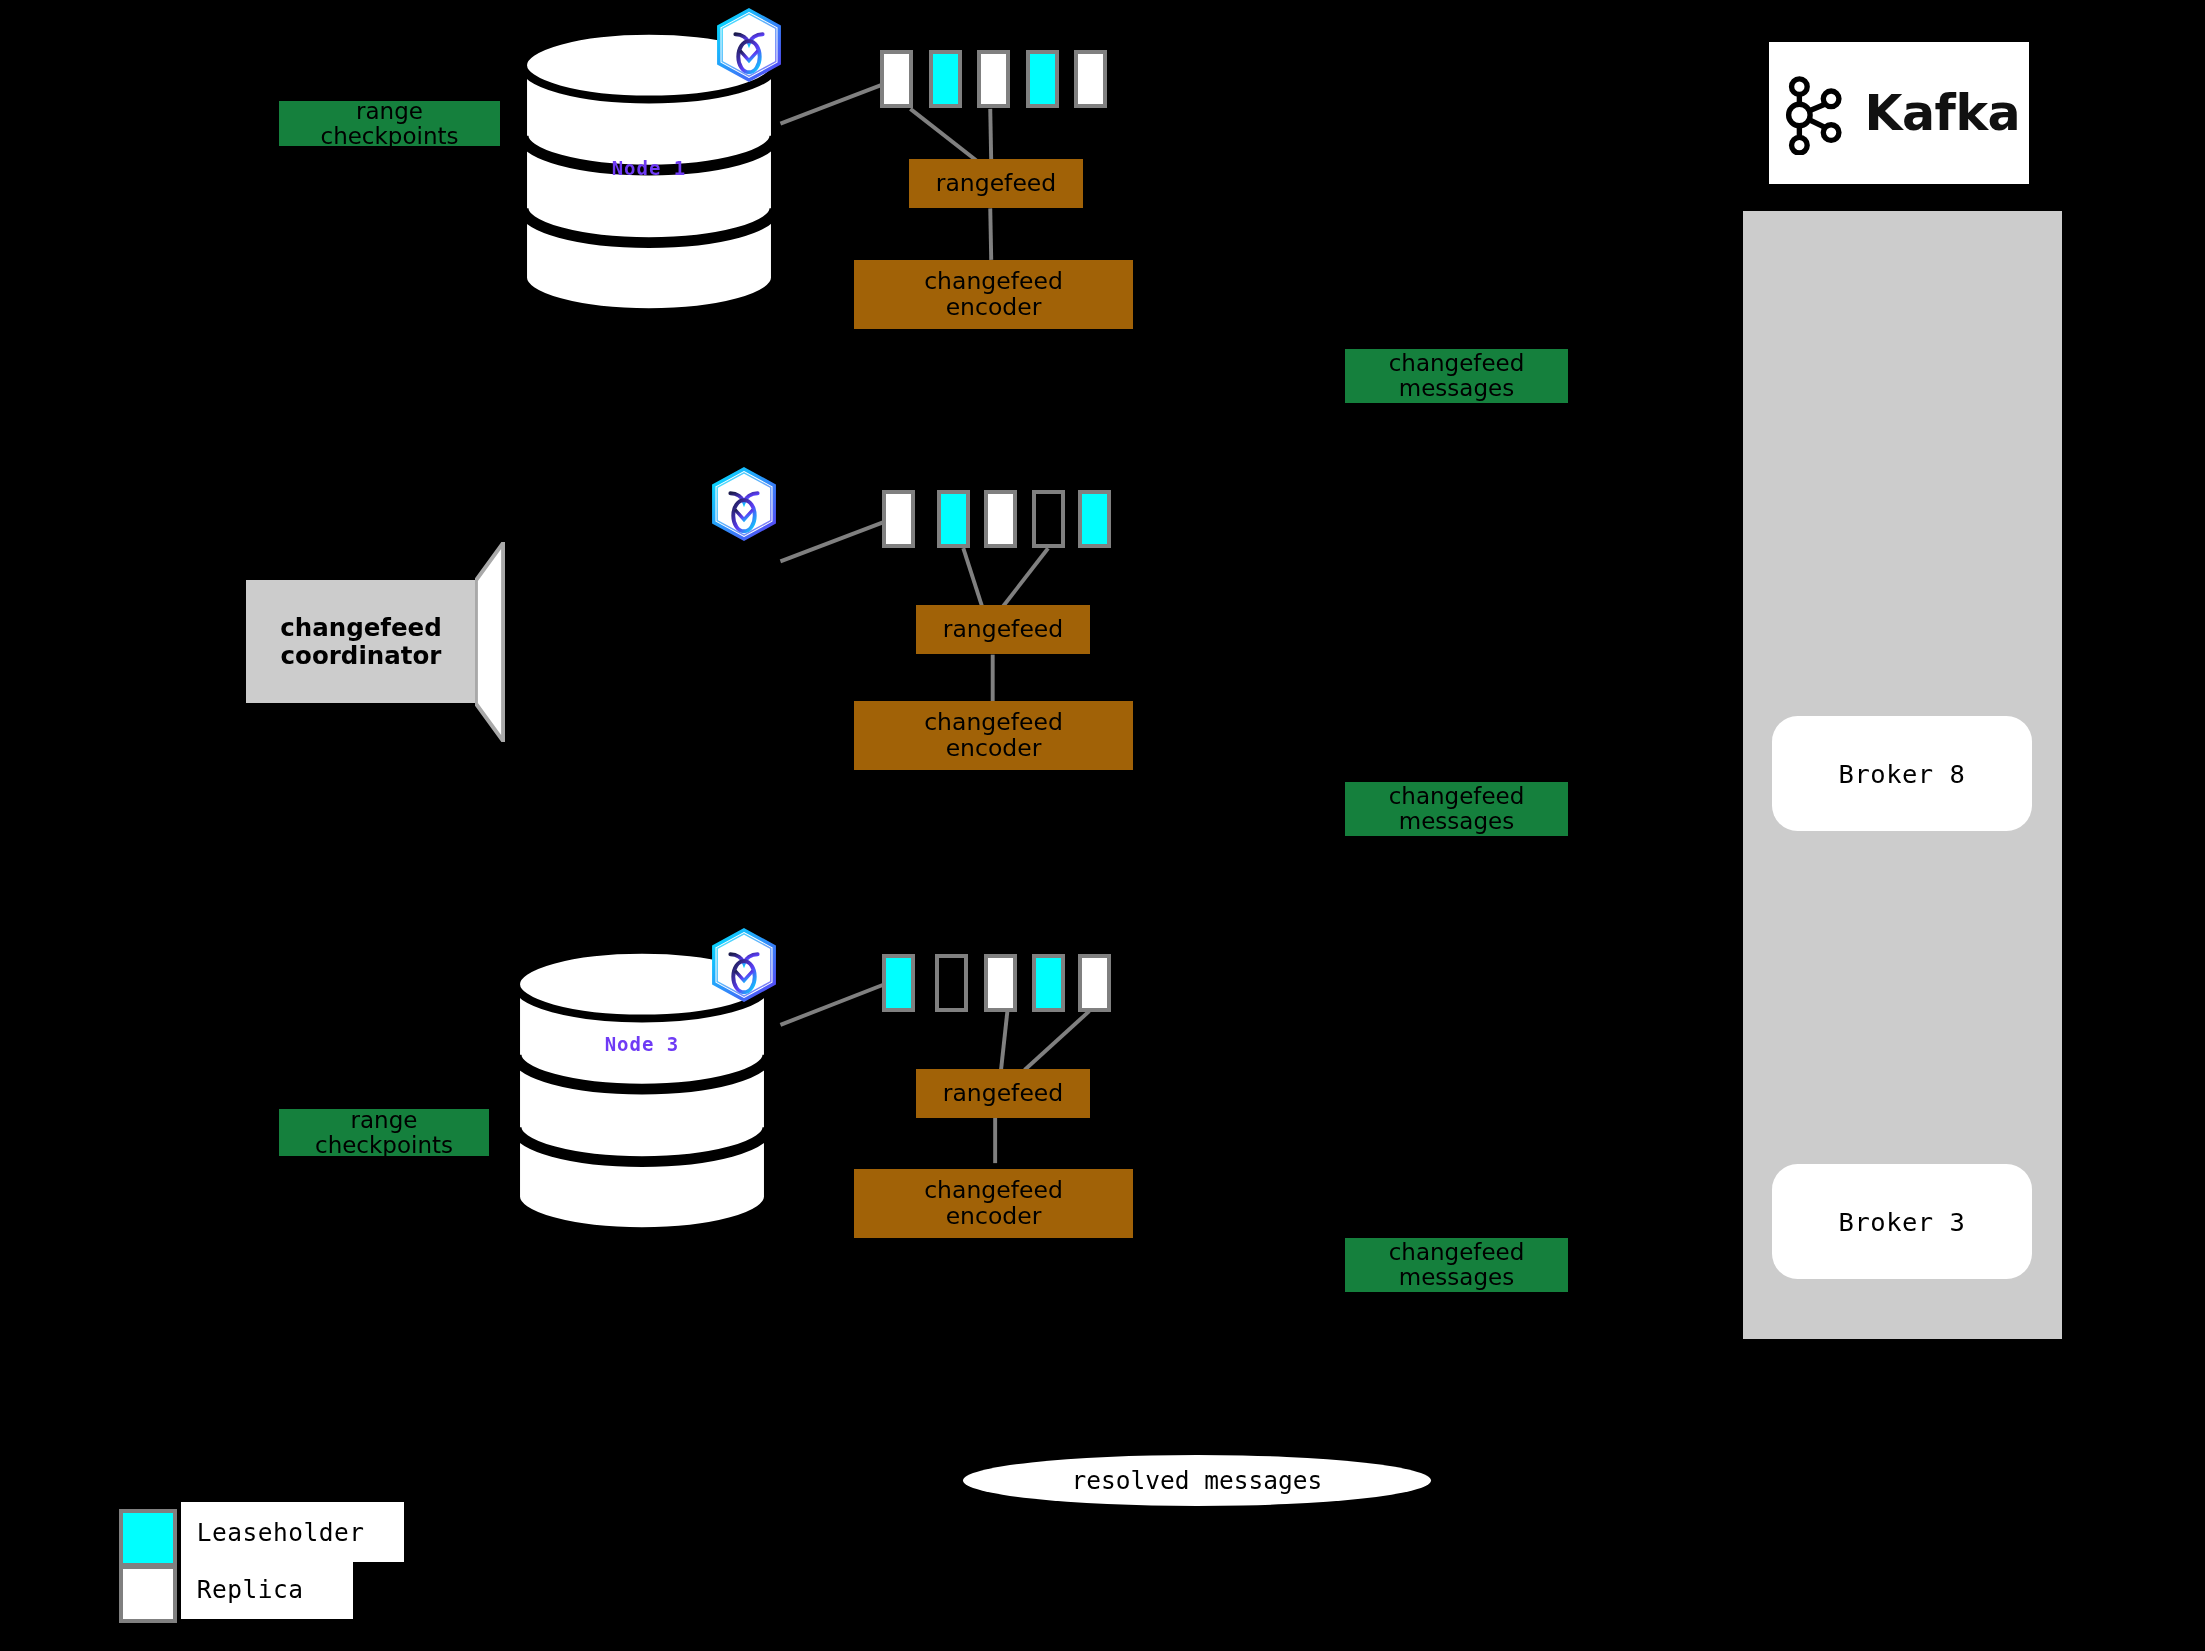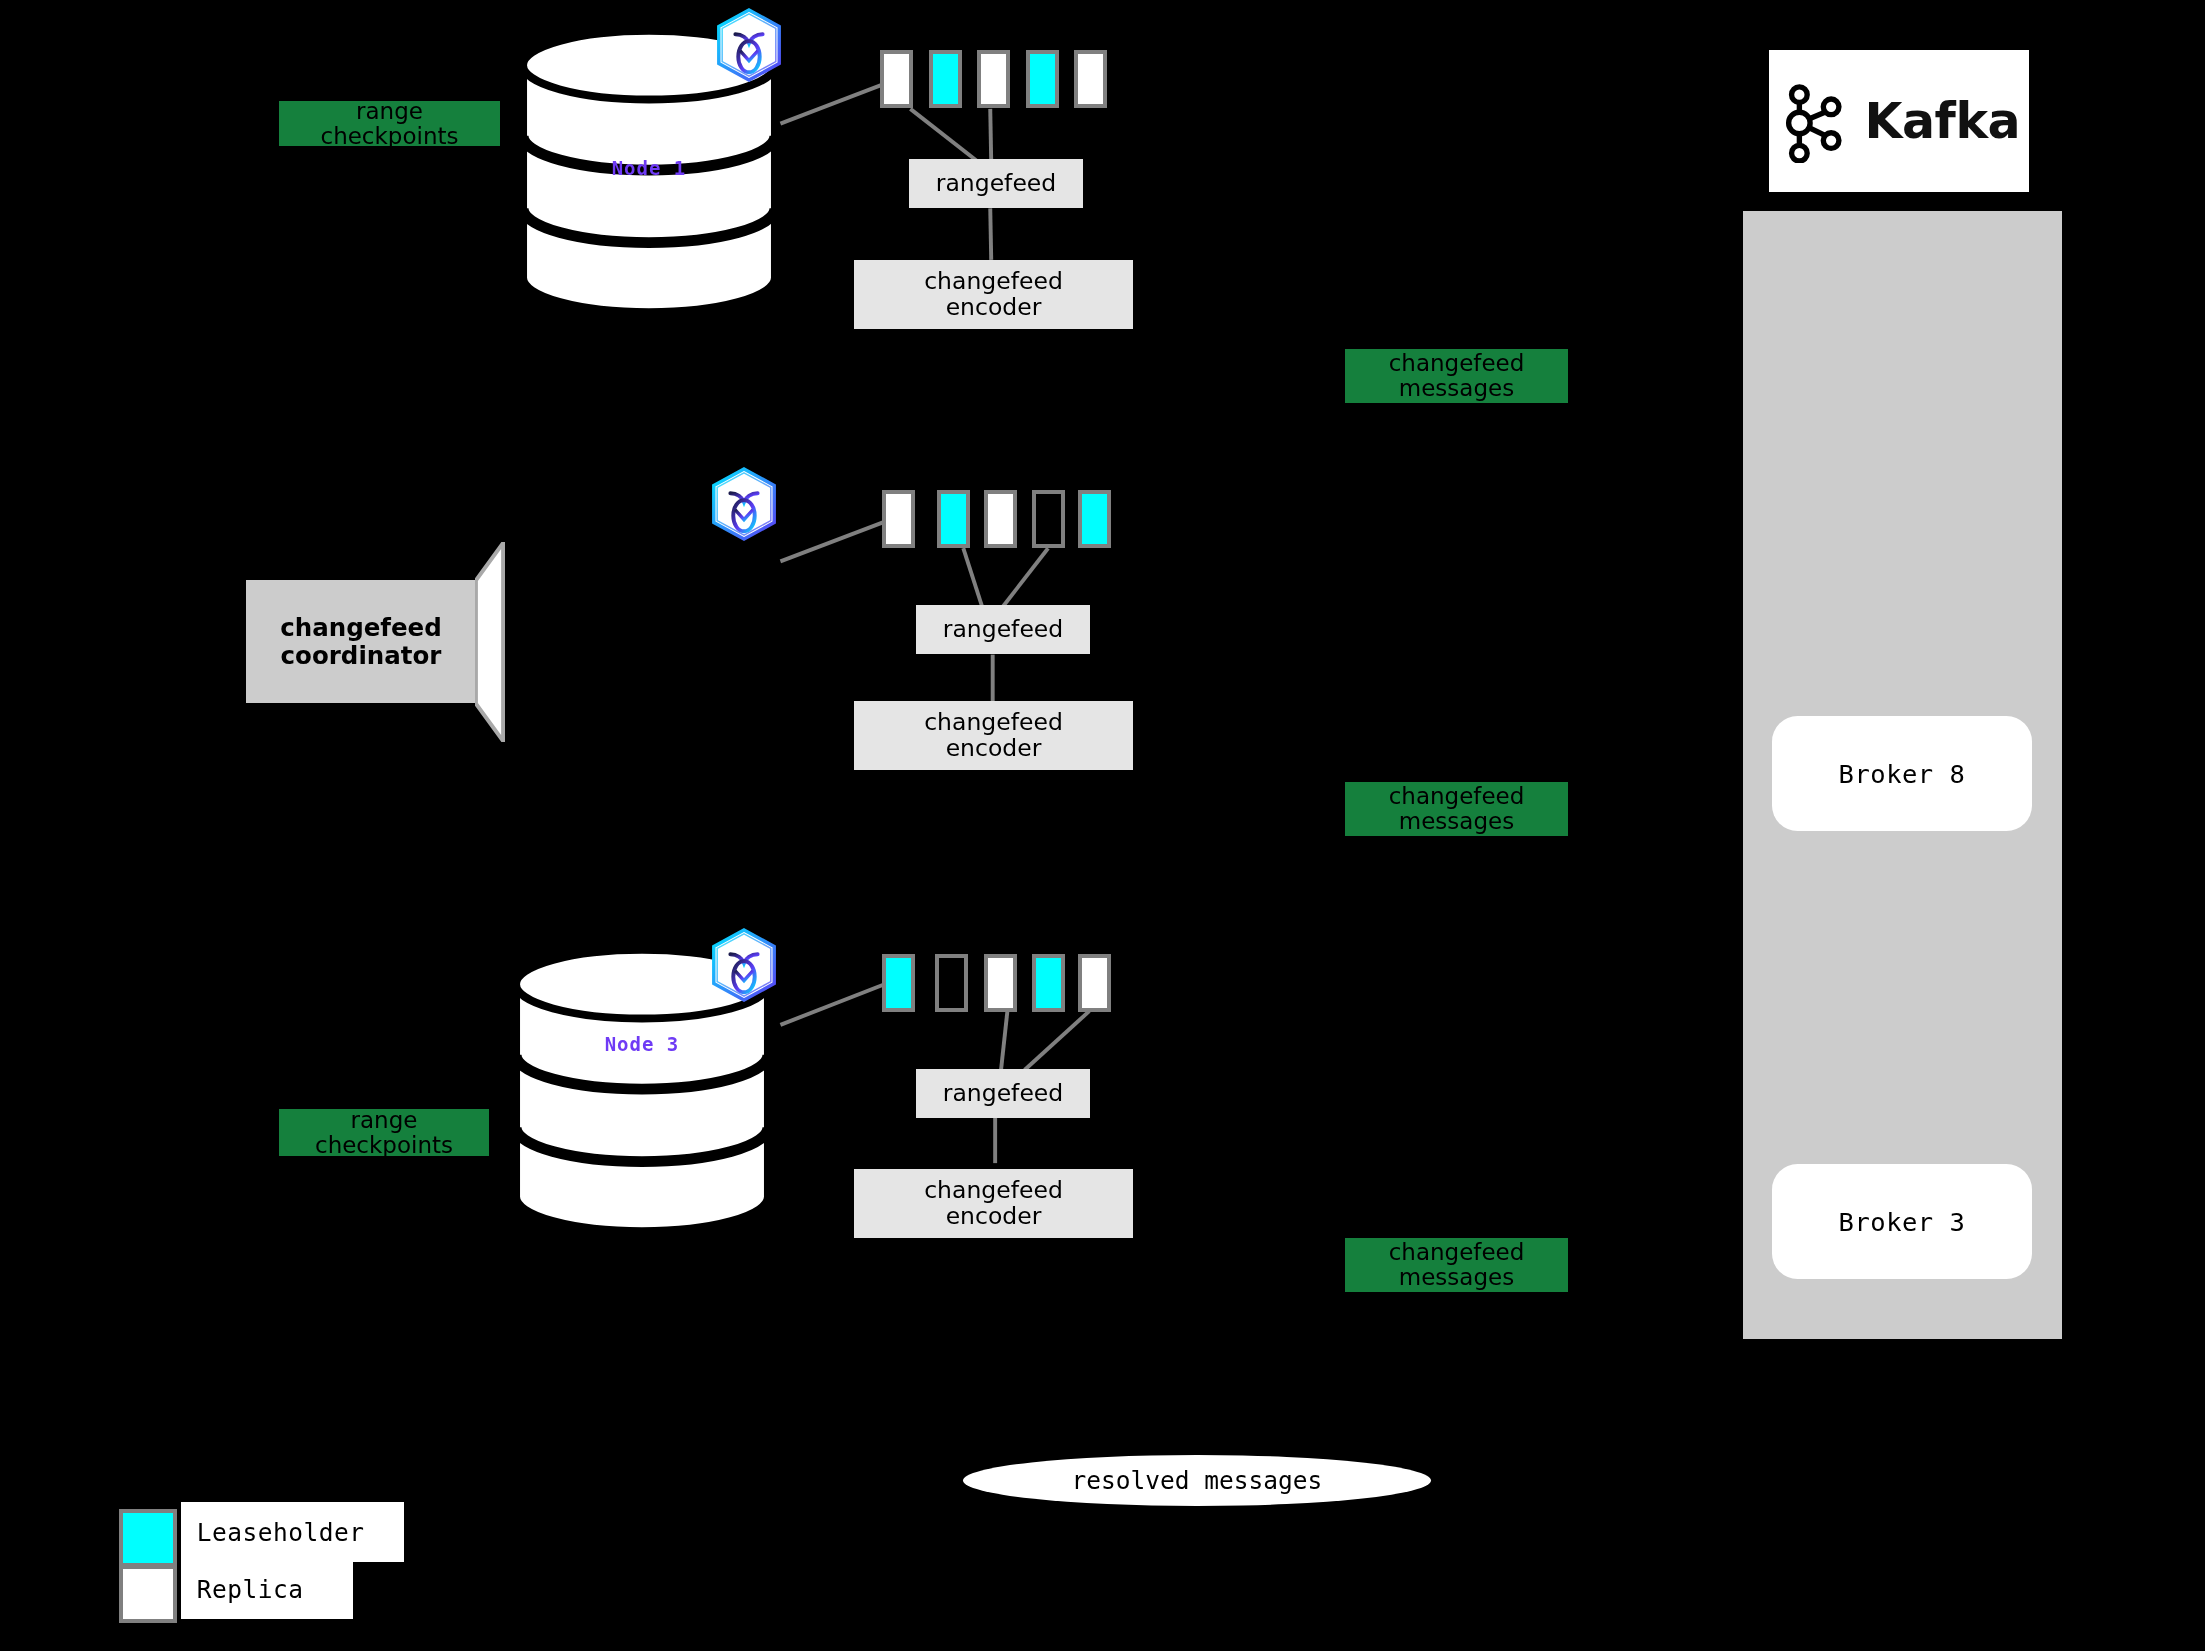--- a/index.html
+++ b/index.html
@@ -69,21 +69,21 @@
     box-sizing: border-box;
     border: 4.4px solid #808080;
     background: #FFFFFF;
   }
   .range-box.leaseholder { background: #00FFFF; }
   .range-box.empty { background: transparent; }
 
   
   .gray-box {
     position: absolute;
-    background: #e5e5e5;
+    background: #a16207;
     color: #000000;
     font-family: "DejaVu Sans", sans-serif;
     font-size: 23.5px;
     line-height: 1.07;
     text-align: center;
     display: flex;
     align-items: center;
     justify-content: center;
     box-sizing: border-box;
     white-space: pre-line;
@@ -141,21 +141,20 @@
   .coordinator-wedge svg { display: block; width: 100%; height: 100%; }
 
   
   .kafka-logo-box {
     position: absolute;
     background: #FFFFFF;
     display: flex;
     align-items: center;
     justify-content: center;
     gap: 12.7px;
-    margin-top: 8px;
   }
   .kafka-mark { width: 74px; height: 83px; }
   .kafka-mark svg { display:block; width:100%; height:100%; }
   .kafka-word {
     font-family: "DejaVu Sans", sans-serif;
     font-weight: bold;
     font-size: 49px;
     color: #111111;
     letter-spacing: -0.5px;
   }

